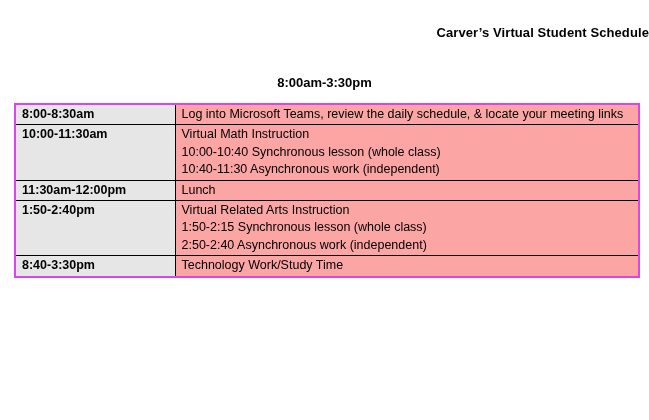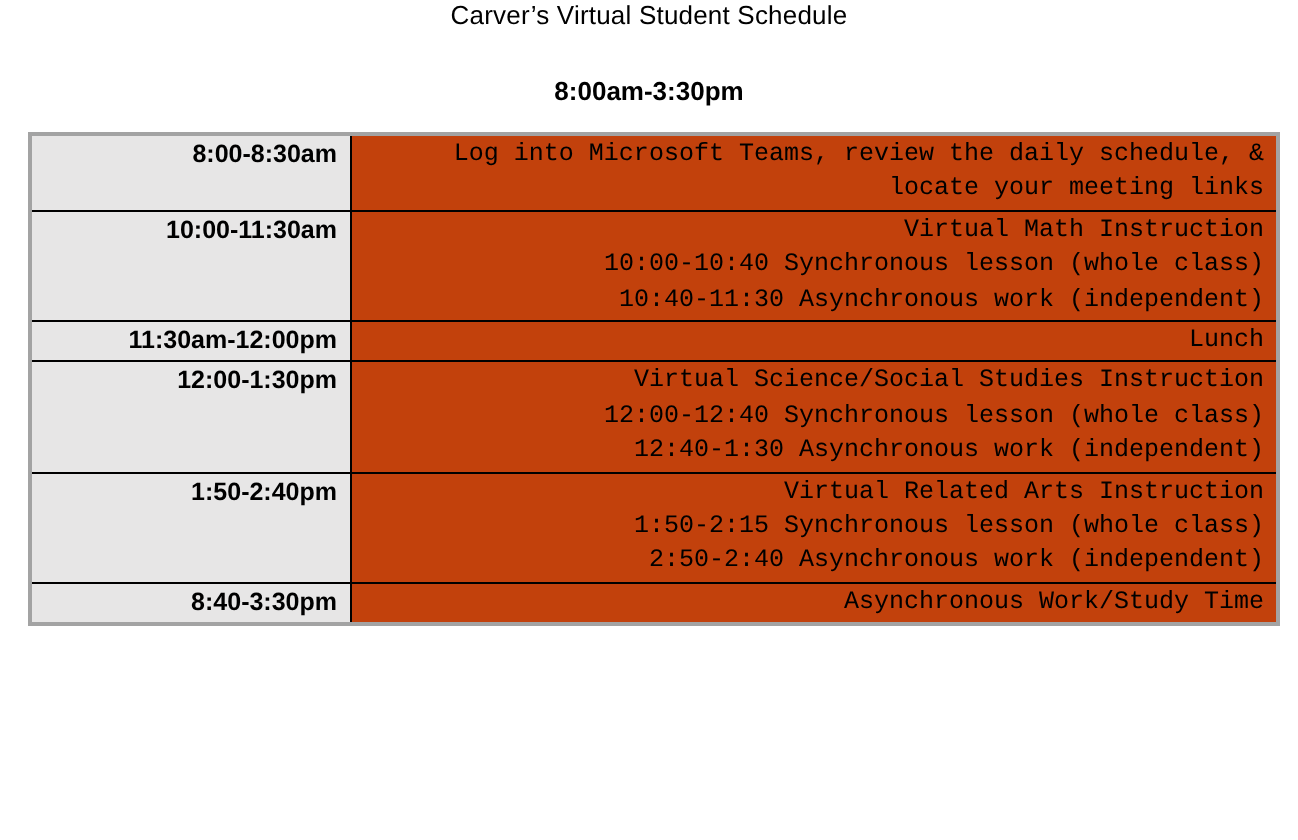--- a/index.html
+++ b/index.html
@@ -11,57 +11,56 @@
     color: #000000;
     overflow: hidden;
   }
   .page {
     width: 649px;
     height: 420px;
     background: #ffffff;
     position: relative;
   }
   .doc-title {
-    text-align: center;
-    font-weight: normal;
+    text-align: right;
+    font-weight: bold;
     font-size: 13px;
+    padding-top: 25px;
     letter-spacing: 0.1px;
   }
   .doc-subtitle {
     text-align: center;
     font-weight: bold;
     font-size: 13px;
-    margin-top: 23px;
+    margin-top: 35px;
   }
   table.schedule {
     border-collapse: collapse;
     table-layout: fixed;
     width: 626px;
     margin-left: 14px;
     margin-top: 13px;
-    border: 2px solid #a3a3a3;
-    text-align: right;
+    border: 2px solid #d946ef;
   }
   table.schedule td {
     border: 1px solid #000000;
     vertical-align: top;
     font-size: 12.5px;
     line-height: 17.4px;
     padding: 1px 6px 1px 6px;
   }
   td.time-cell {
     width: 160px;
     background: #E7E6E6;
     font-weight: bold;
     padding-left: 10px;
   }
   td.activity-cell {
-    background: #c2410c;
+    background: #fca5a5;
     padding-right: 10px;
-    font-family: Liberation Mono, monospace;
   }
   .activity-line { display: block; }
 </style>
 </head>
 <body>
 
 <div class="page">
 
   <div class="doc-title">Carver’s Virtual Student Schedule</div>
   <div class="doc-subtitle">8:00am-3:30pm</div>
@@ -82,37 +81,29 @@
           <span class="activity-line">10:40-11:30 Asynchronous work (independent)</span>
         </td>
       </tr>
       <tr>
         <td class="time-cell">11:30am-12:00pm</td>
         <td class="activity-cell">
           <span class="activity-line">Lunch</span>
         </td>
       </tr>
       <tr>
-        <td class="time-cell">12:00-1:30pm</td>
-        <td class="activity-cell">
-          <span class="activity-line">Virtual Science/Social Studies Instruction</span>
-          <span class="activity-line">12:00-12:40 Synchronous lesson (whole class)</span>
-          <span class="activity-line">12:40-1:30 Asynchronous work (independent)</span>
-        </td>
-      </tr>
-      <tr>
         <td class="time-cell">1:50-2:40pm</td>
         <td class="activity-cell">
           <span class="activity-line">Virtual Related Arts Instruction</span>
           <span class="activity-line">1:50-2:15 Synchronous lesson (whole class)</span>
           <span class="activity-line">2:50-2:40 Asynchronous work (independent)</span>
         </td>
       </tr>
       <tr>
         <td class="time-cell">8:40-3:30pm</td>
         <td class="activity-cell">
-          <span class="activity-line">Asynchronous Work/Study Time</span>
+          <span class="activity-line">Technology Work/Study Time</span>
         </td>
       </tr>
     </tbody>
   </table>
 
 </div>
 
 </body></html>

